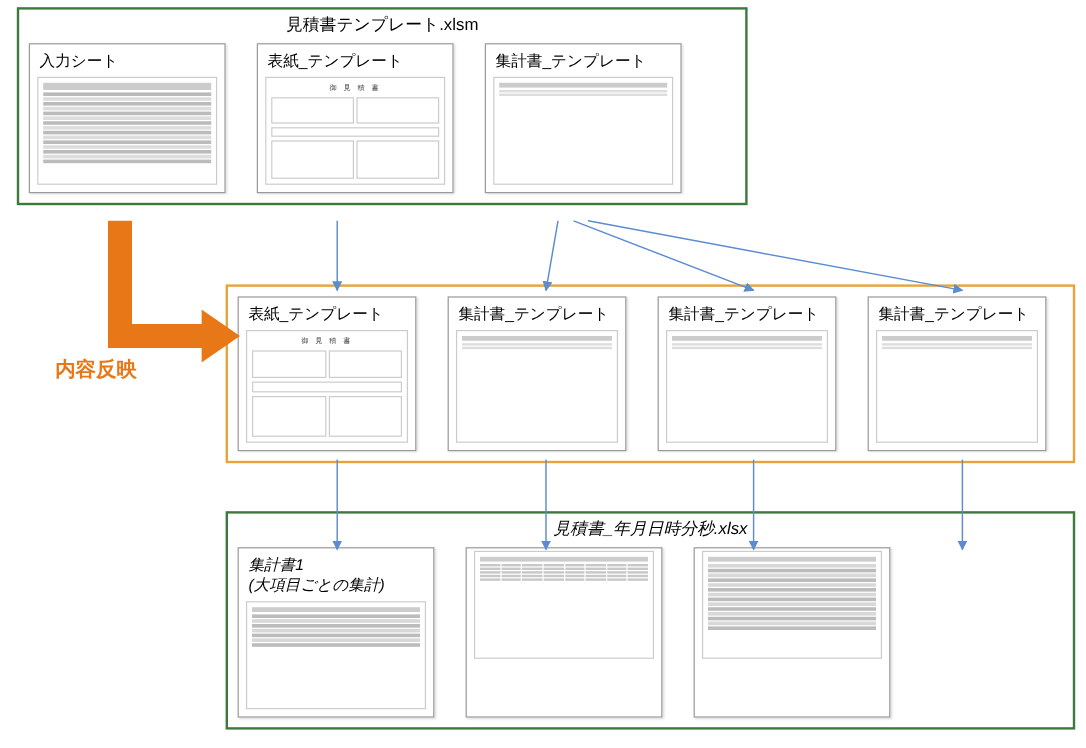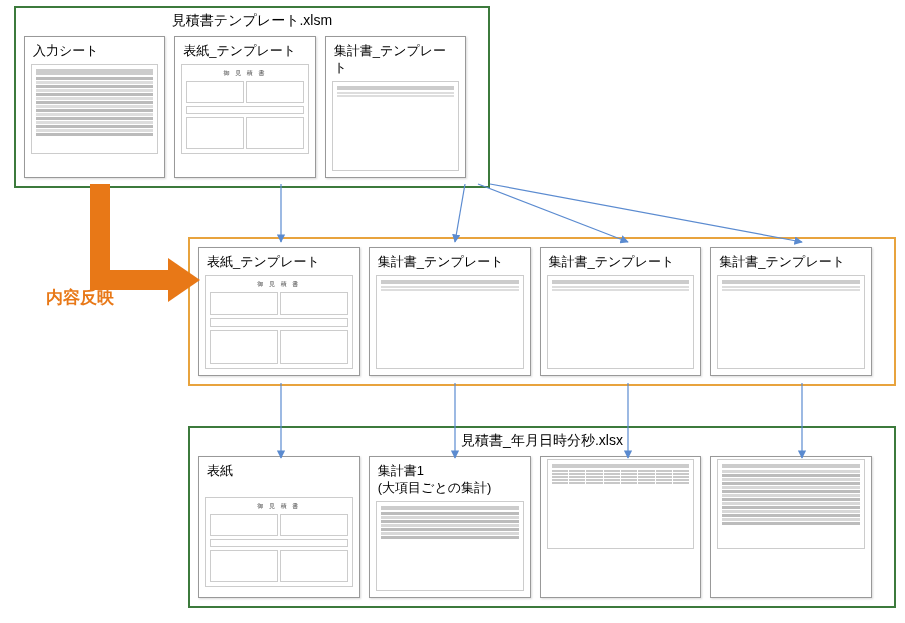--- a/index.html
+++ b/index.html
@@ -19,21 +19,21 @@
   }
   .group-green { border-color: #3c7a3c; }
   .group-orange { border-color: #e8a33d; }
   .group-title {
     text-align: center;
     font-size: 14px;
     padding: 4px 0 2px 0;
   }
   .group-body {
     display: flex;
-    gap: 9px;
+    gap: 26px;
     padding: 4px 22px 8px 8px;
   }
   .card {
     border: 1px solid #999;
     background: #fff;
     box-shadow: 1px 1px 2px rgba(0,0,0,0.15);
     width: 164px;
   }
   .card-title {
     font-size: 13px;
@@ -78,21 +78,21 @@
   svg.arrows {
     position: absolute;
     left: 0; top: 0;
     width: 905px; height: 623px;
     pointer-events: none;
   }
 </style>
 </head>
 <body>
 
-<div class="group group-green" style="left:14px; top:6px; width:476px;">
+<div class="group group-green" style="left:14px; top:6px; width:609px;">
   <div class="group-title">見積書テンプレート.xlsm</div>
   <div class="group-body">
 
     <div class="card">
       <div class="card-title single">入力シート</div>
       <div class="card-thumb short">
         <div class="thumb-sheet">
           <div class="thumb-header"></div>
           <div class="thumb-rows">
             <div class="thumb-row dark"></div>
@@ -205,44 +205,24 @@
               <div class="thumb-row" style="height:2px;"></div>
               <div class="thumb-row" style="height:2px;"></div>
             </div>
         </div>
       </div>
     </div>
 
   </div>
 </div>
 
-<div class="group group-green" style="left:188px; top:426px; width:708px;">
+<div class="group group-green" style="left:188px; top:426px; width:708px;font-style:italic;">
   <div class="group-title">見積書_年月日時分秒.xlsx</div>
   <div class="group-body">
 
-    <div class="card">
-      <div class="card-title">
-        <span>表紙</span><br>
-        <span></span>
-      </div>
-      <div class="card-thumb short">
-        <div class="thumb-sheet" style="display:flex;flex-direction:column;gap:3px;">
-          <div class="thumb-title">御 見 積 書</div>
-          <div style="display:flex;gap:2px;height:28%;">
-            <div class="thumb-box"></div>
-              <div class="thumb-box"></div>
-          </div>
-          <div class="thumb-box" style="height:18%;"></div>
-          <div class="thumb-split">
-            <div class="thumb-box"></div>
-              <div class="thumb-box"></div>
-          </div>
-        </div>
-      </div>
-    </div>
 
     <div class="card">
       <div class="card-title">
         <span>集計書1</span><br>
         <span>(大項目ごとの集計)</span>
       </div>
       <div class="card-thumb short">
         <div class="thumb-sheet">
           <div class="thumb-header" style="height:4px;"></div>
           <div class="thumb-col" style="margin-top:2px;">
@@ -328,21 +308,21 @@
             <div class="thumb-cell"></div>
               <div class="thumb-cell d"></div>
           </div>
         </div>
       </div>
     </div>
 
   </div>
 </div>
 
-<div class="hanei-label" style="left:46px; top:286px;">内容反映</div>
+<div class="hanei-label" style="left:46px; top:296px;">内容反映</div>
 
 <svg class="arrows">
   <defs>
     <marker id="arr-blue" viewBox="0 0 10 10" refX="9" refY="5" markerWidth="7" markerHeight="7" orient="auto-start-reverse">
       <path d="M 0 0 L 10 5 L 0 10 z" fill="#5b8bd0"></path>
     </marker>
     <marker id="arr-orange" viewBox="0 0 10 10" refX="5" refY="5" markerWidth="6" markerHeight="6" orient="auto-start-reverse">
       <path d="M 0 0 L 10 5 L 0 10 z" fill="#e87817"></path>
     </marker>
   </defs>

